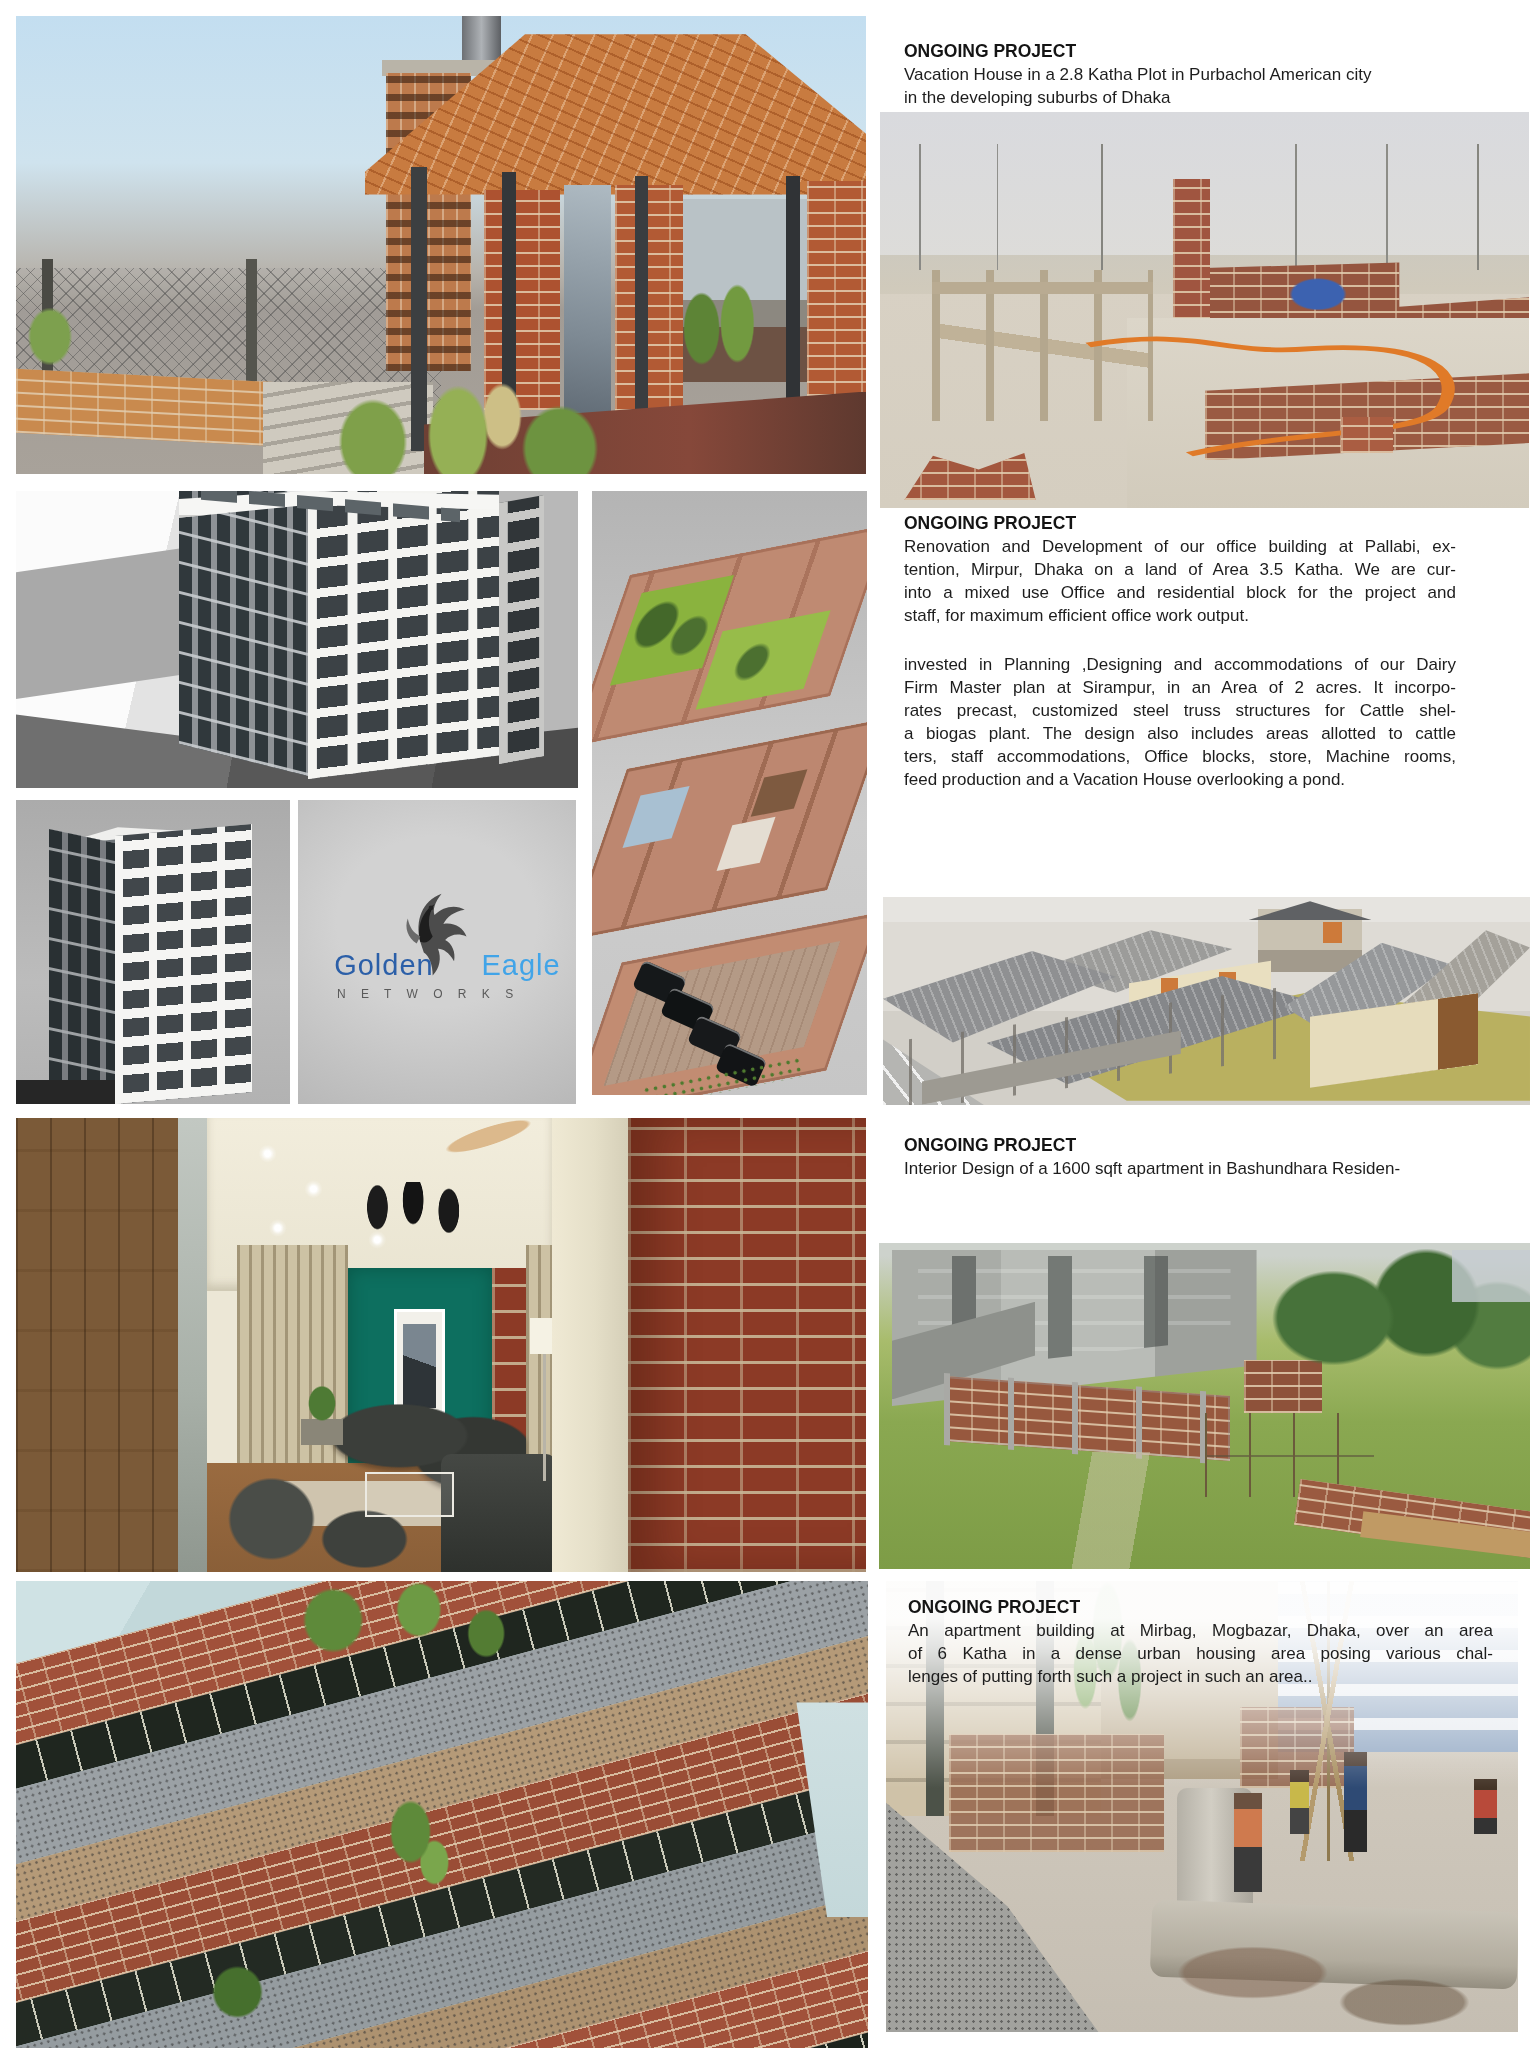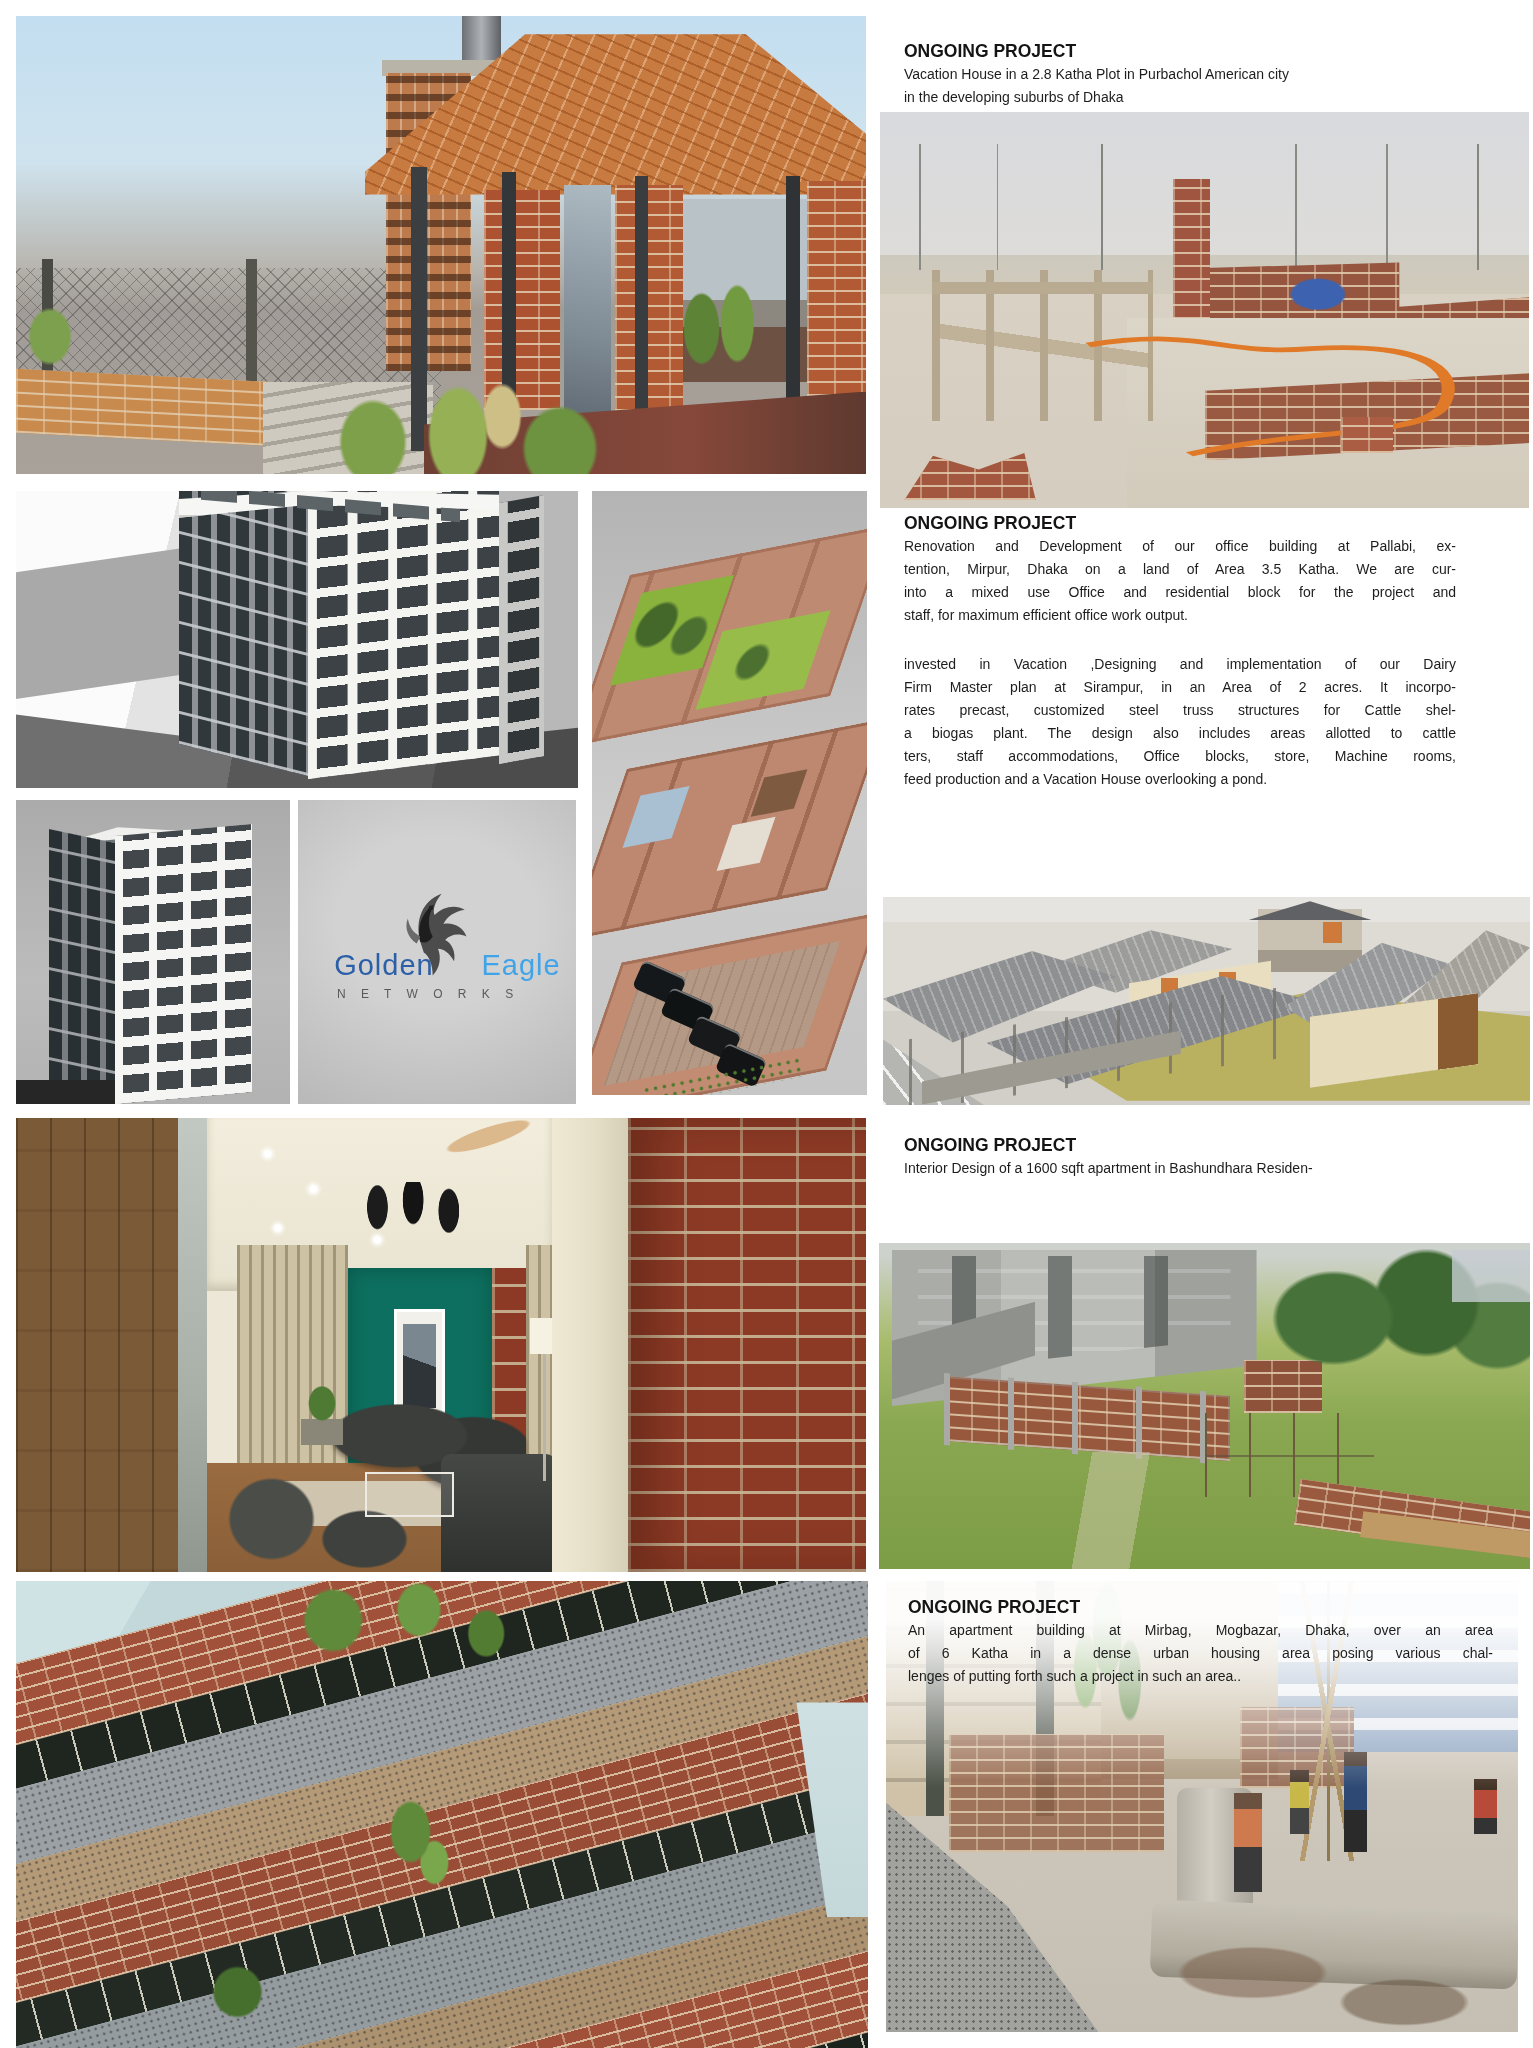--- a/index.html
+++ b/index.html
@@ -4,21 +4,21 @@
 <style>
   html,body{margin:0;padding:0;background:#e8e8e8}
   .page{position:relative;width:1533px;height:2048px;background:#ffffff;margin:0 auto;
         font-family:"Liberation Sans",sans-serif;overflow:hidden}
   .abs{position:absolute}
   .img{position:absolute;overflow:hidden}
 
   
   .tblock{position:absolute;color:#1d1d1d}
   .phead{font-weight:bold;font-size:17.5px;line-height:23px;color:#141414}
-  .pbody{font-size:14px;line-height:23px}
+  .pbody{font-size:17px;line-height:23px}
   .pbody div{white-space:nowrap}
   .just div{text-align:justify;text-align-last:justify;white-space:normal}
   .just div:last-child{text-align-last:left}
 
   
   .brickT{background-color:#9b4f35;background-image:
     repeating-linear-gradient(0deg,rgba(226,205,175,.85) 0 2px,rgba(0,0,0,0) 2px 13px),
     repeating-linear-gradient(90deg,rgba(226,205,175,.5) 0 2px,rgba(0,0,0,0) 2px 27px)}
   .brickBig{background-color:#8c3a26;background-image:
     repeating-linear-gradient(0deg,rgba(200,182,150,.9) 0 3px,rgba(0,0,0,0) 3px 26px),
@@ -158,21 +158,21 @@
 
   <div class="tblock" style="left:904px;top:512px;width:552px">
     <div class="phead">ONGOING PROJECT</div>
     <div class="pbody just">
         <div>Renovation and Development of our office building at Pallabi, ex-</div>
         <div>tention, Mirpur, Dhaka on a land of Area 3.5 Katha. We are cur-</div>
         <div>into a mixed use Office and residential block for the project and</div>
         <div>staff, for maximum efficient office work output.</div>
       </div>
     <div class="pbody just" style="margin-top:26px">
-        <div>invested in Vacation ,Designing and implementation of our Dairy</div>
+        <div>invested in Planning ,Designing and accommodations of our Dairy</div>
         <div>Firm Master plan at Sirampur, in an Area of 2 acres. It incorpo-</div>
         <div>rates precast, customized steel truss structures for Cattle shel-</div>
         <div>a biogas plant. The design also includes areas allotted to cattle</div>
         <div>ters, staff accommodations, Office blocks, store, Machine rooms,</div>
         <div>feed production and a Vacation House overlooking a pond.</div>
       </div>
   </div>
 
   <div class="img" style="left:883px;top:897px;width:647px;height:208px;background:linear-gradient(180deg,#e6e4e0 0 12%,#dedbd5 12% 55%,#d2cfc8 55%)">
     <div class="abs" style="left:24%;top:40%;width:76%;height:58%;background:#b9b060;clip-path:polygon(0 55%,55% 10%,100% 30%,100% 100%,18% 100%)"></div>

